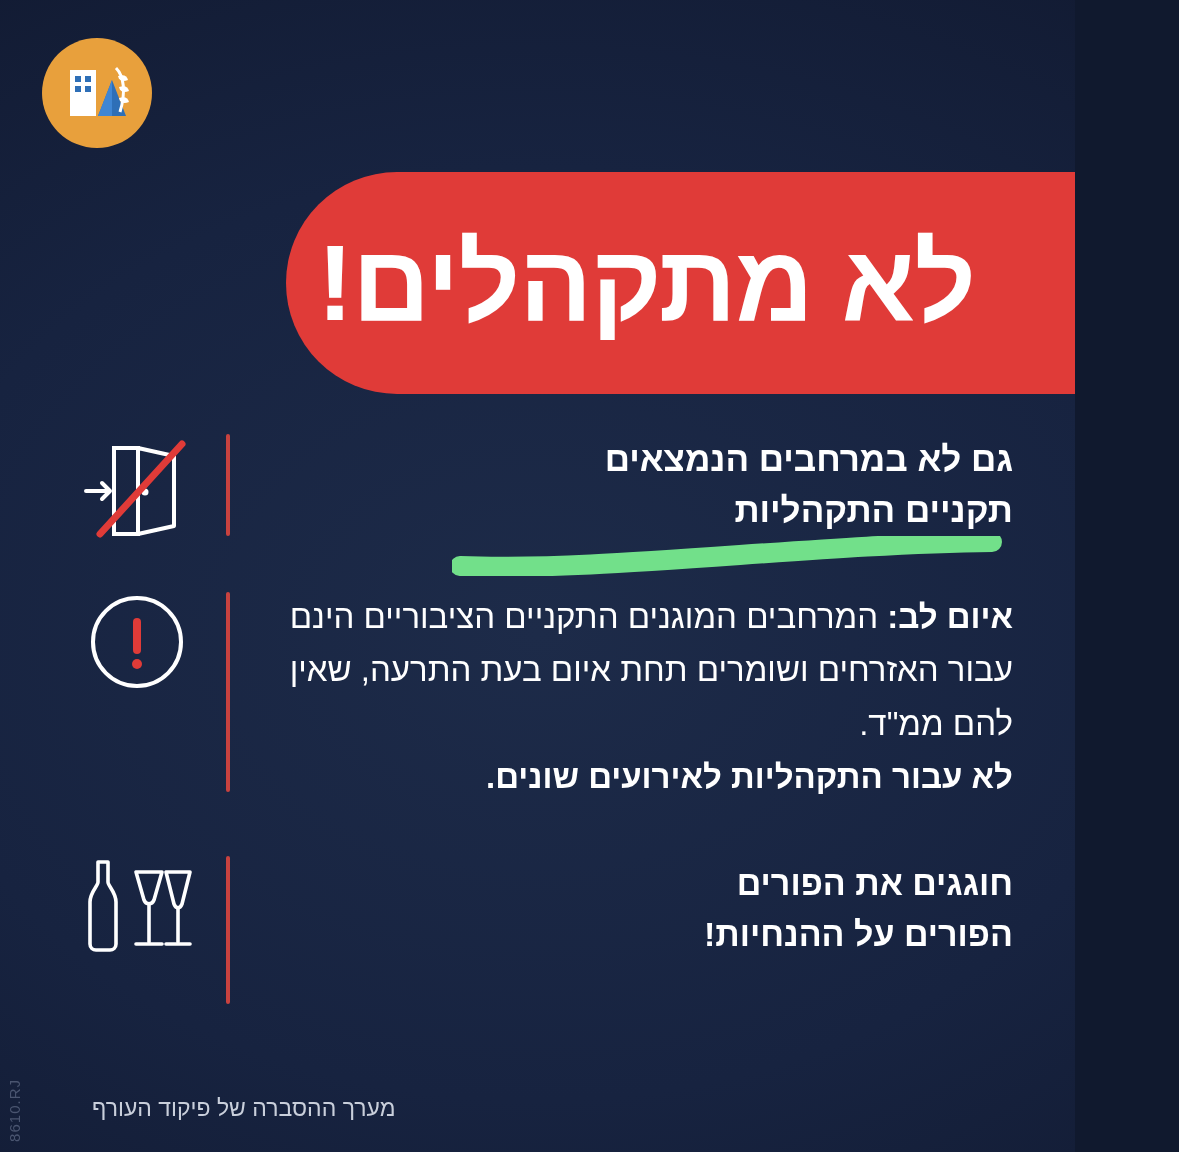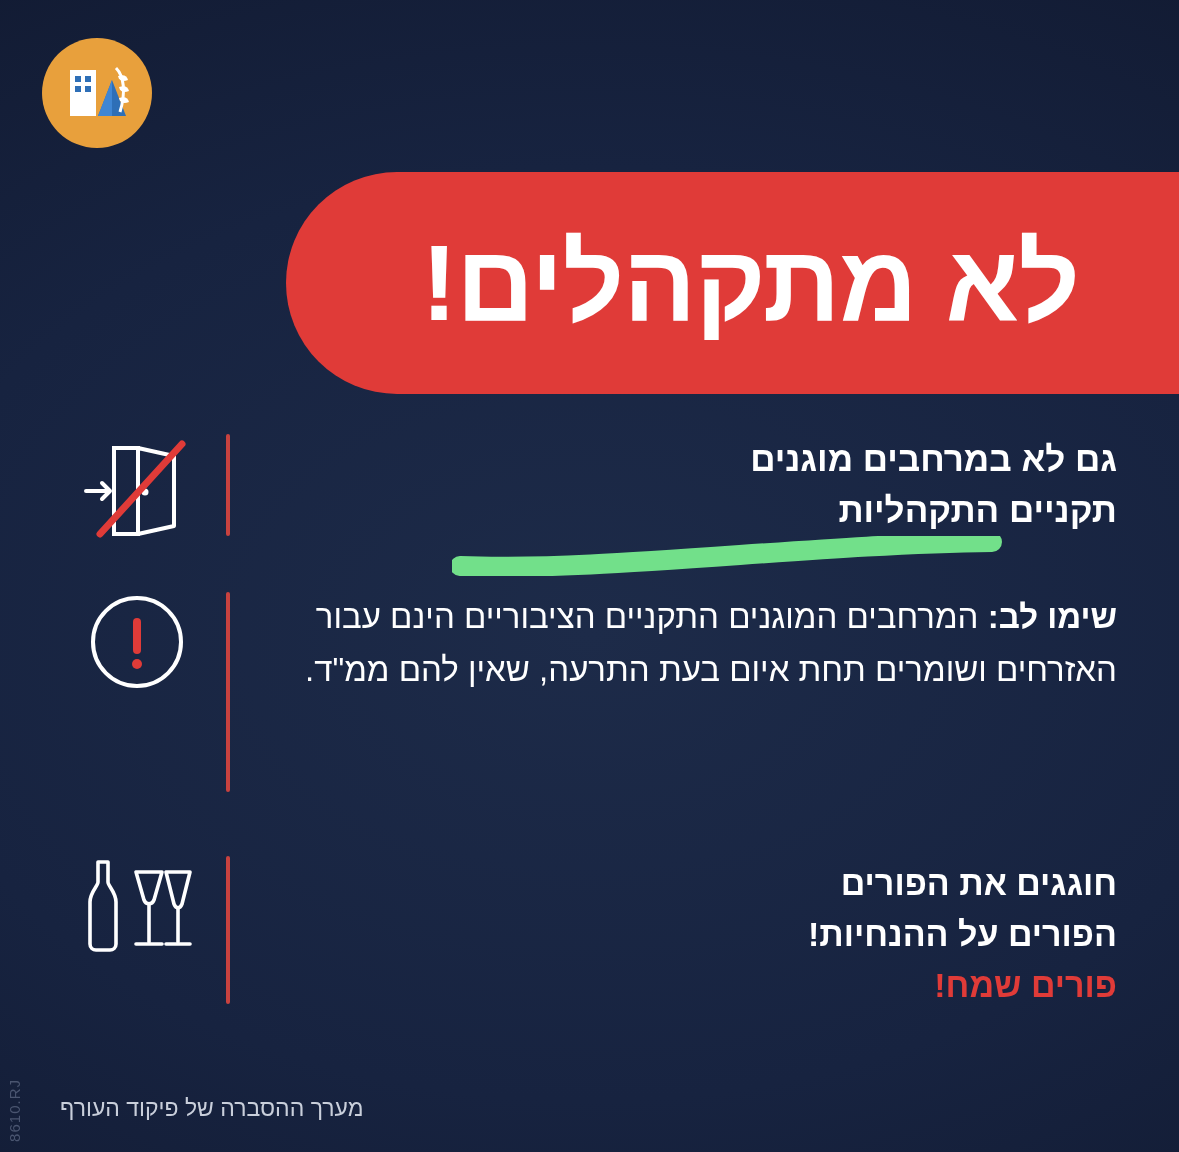--- a/index.html
+++ b/index.html
@@ -2,21 +2,21 @@
 <html lang="he"><head>
 <meta charset="utf-8">
 <style>
   html, body {
     margin: 0;
     padding: 0;
     background: #10192e;
   }
   #page {
     position: relative;
-    width: 1179px;
+    width: 1075px;
     height: 1152px;
     background: radial-gradient(ellipse 130% 90% at 50% 55%, #1d2b49 0%, #172340 45%, #121b33 75%, #0e1528 100%);
     overflow: hidden;
     font-family: "Liberation Sans", sans-serif;
     direction: rtl;
   }
 
   
   .logo {
     position: absolute;
@@ -126,21 +126,21 @@
   }
   .purim-red { color: #e03b38; }
 
   
   .footer {
     position: absolute;
     bottom: 30px;
     right: 0;
     left: 0;
     text-align: left;
-    padding-left: 60px;
+    padding-left: 92px;
     color: #c9cfdb;
     font-size: 23px;
   }
   .watermark {
     position: absolute;
     left: 6px;
     bottom: 10px;
     color: #4a5570;
     font-size: 15px;
     writing-mode: vertical-rl;
@@ -169,21 +169,21 @@
       <path d="M61 44 C67 42, 70 44, 71 48 C66 50, 62 49, 61 44 Z" fill="#ffffff"></path>
     </svg>
   </div>
 
   <div class="banner">
     <div class="banner-text">לא מתקהלים!</div>
   </div>
 
   <div class="row" id="row1">
     <div class="text-col">
-      <div>גם לא במרחבים מוגנים</div>
+      <div>גם לא במרחבים הנמצאים</div>
       <div>תקניים התקהליות</div>
     </div>
     <div class="divider"></div>
     <div class="icon-col">
       <svg width="118" height="118" viewBox="0 0 118 118" aria-hidden="true">
         <path d="M60 18 L96 26 L96 96 L60 104 Z" fill="none" stroke="#ffffff" stroke-width="4" stroke-linejoin="round"></path>
         <rect x="36" y="18" width="24" height="86" fill="none" stroke="#ffffff" stroke-width="4"></rect>
         <circle cx="67" cy="62" r="3.5" fill="#ffffff"></circle>
         <path d="M8 61 L32 61 M24 53 L32 61 L24 69" fill="none" stroke="#ffffff" stroke-width="4" stroke-linecap="round" stroke-linejoin="round"></path>
         <line x1="22" y1="104" x2="104" y2="14" stroke="#e03b38" stroke-width="7" stroke-linecap="round"></line>
@@ -191,38 +191,38 @@
     </div>
   </div>
 
   <svg class="highlight" viewBox="0 0 550 40">
     <path d="M8 30 C150 36, 360 8, 540 6" stroke="#72e08a" stroke-width="20" fill="none" stroke-linecap="round"></path>
   </svg>
 
   <div class="row" id="row2">
     <div class="text-col">
       <p style="margin:0;">
-        <span class="bold">שימו לב:</span><span> המרחבים המוגנים התקניים הציבוריים הינם עבור האזרחים ושומרים תחת איום בעת התרעה, שאין להם ממ"ד.</span>
+        <span class="bold">איום לב:</span><span> המרחבים המוגנים התקניים הציבוריים הינם עבור האזרחים ושומרים תחת איום בעת התרעה, שאין להם ממ"ד.</span>
       </p>
+      <p style="margin:0;" class="bold">לא עבור התקהליות לאירועים שונים.</p>
     </div>
     <div class="divider"></div>
     <div class="icon-col">
       <svg width="108" height="108" viewBox="0 0 108 108" aria-hidden="true">
         <circle cx="54" cy="54" r="44" fill="none" stroke="#ffffff" stroke-width="4"></circle>
         <rect x="50" y="30" width="8" height="36" rx="4" fill="#e03b38"></rect>
         <circle cx="54" cy="76" r="5" fill="#e03b38"></circle>
       </svg>
     </div>
   </div>
 
   <div class="row" id="row3">
     <div class="text-col">
       <div>חוגגים את הפורים</div>
       <div>הפורים על ההנחיות!</div>
-      <div class="purim-red">פורים שמח!</div>
     </div>
     <div class="divider"></div>
     <div class="icon-col">
       <svg width="118" height="108" viewBox="0 0 118 108" aria-hidden="true">
         <g fill="none" stroke="#ffffff" stroke-width="3.6" stroke-linejoin="round" stroke-linecap="round">
           <path d="M20 10 L30 10 L30 30 C30 34, 38 40, 38 50 L38 92 C38 96, 35 98, 32 98 L18 98 C15 98, 12 96, 12 92 L12 50 C12 40, 20 34, 20 30 Z"></path>
           <path d="M58 20 L84 20 L76 48 C74 53, 68 53, 66 48 Z"></path>
           <line x1="71" y1="52" x2="71" y2="90"></line>
           <line x1="58" y1="92" x2="84" y2="92"></line>
           <path d="M88 20 L112 20 L104 52 C102 57, 98 57, 96 52 Z"></path>

